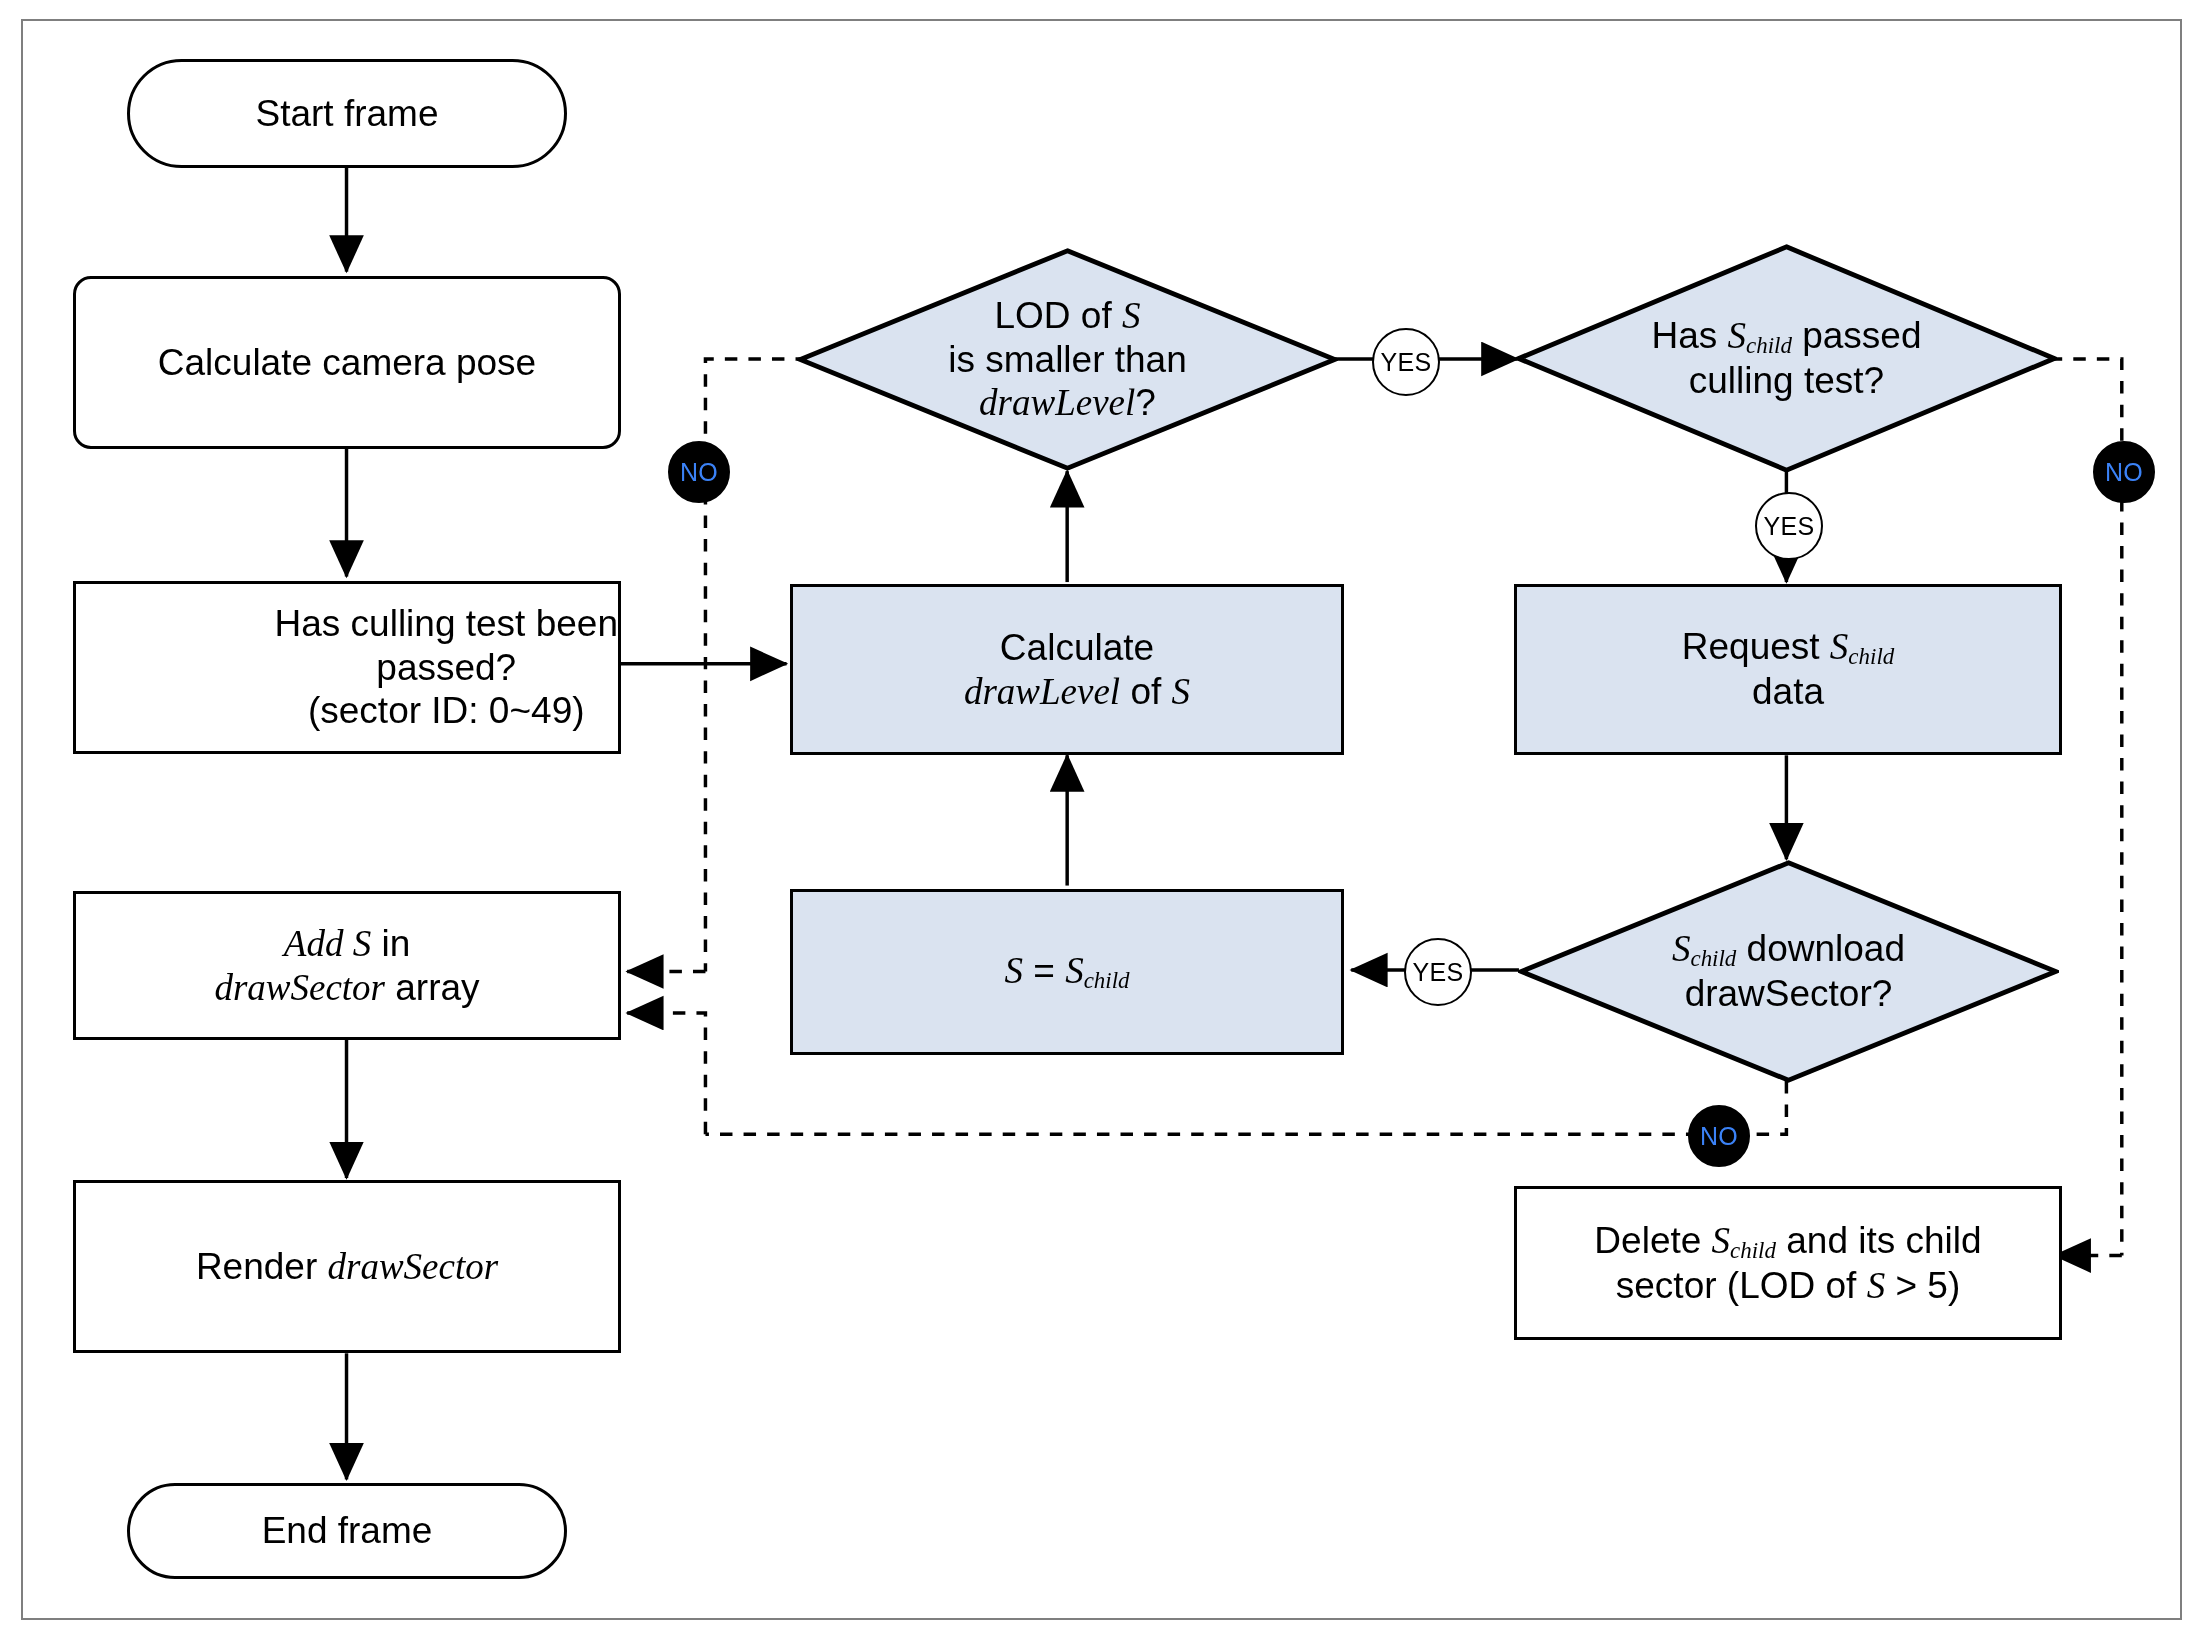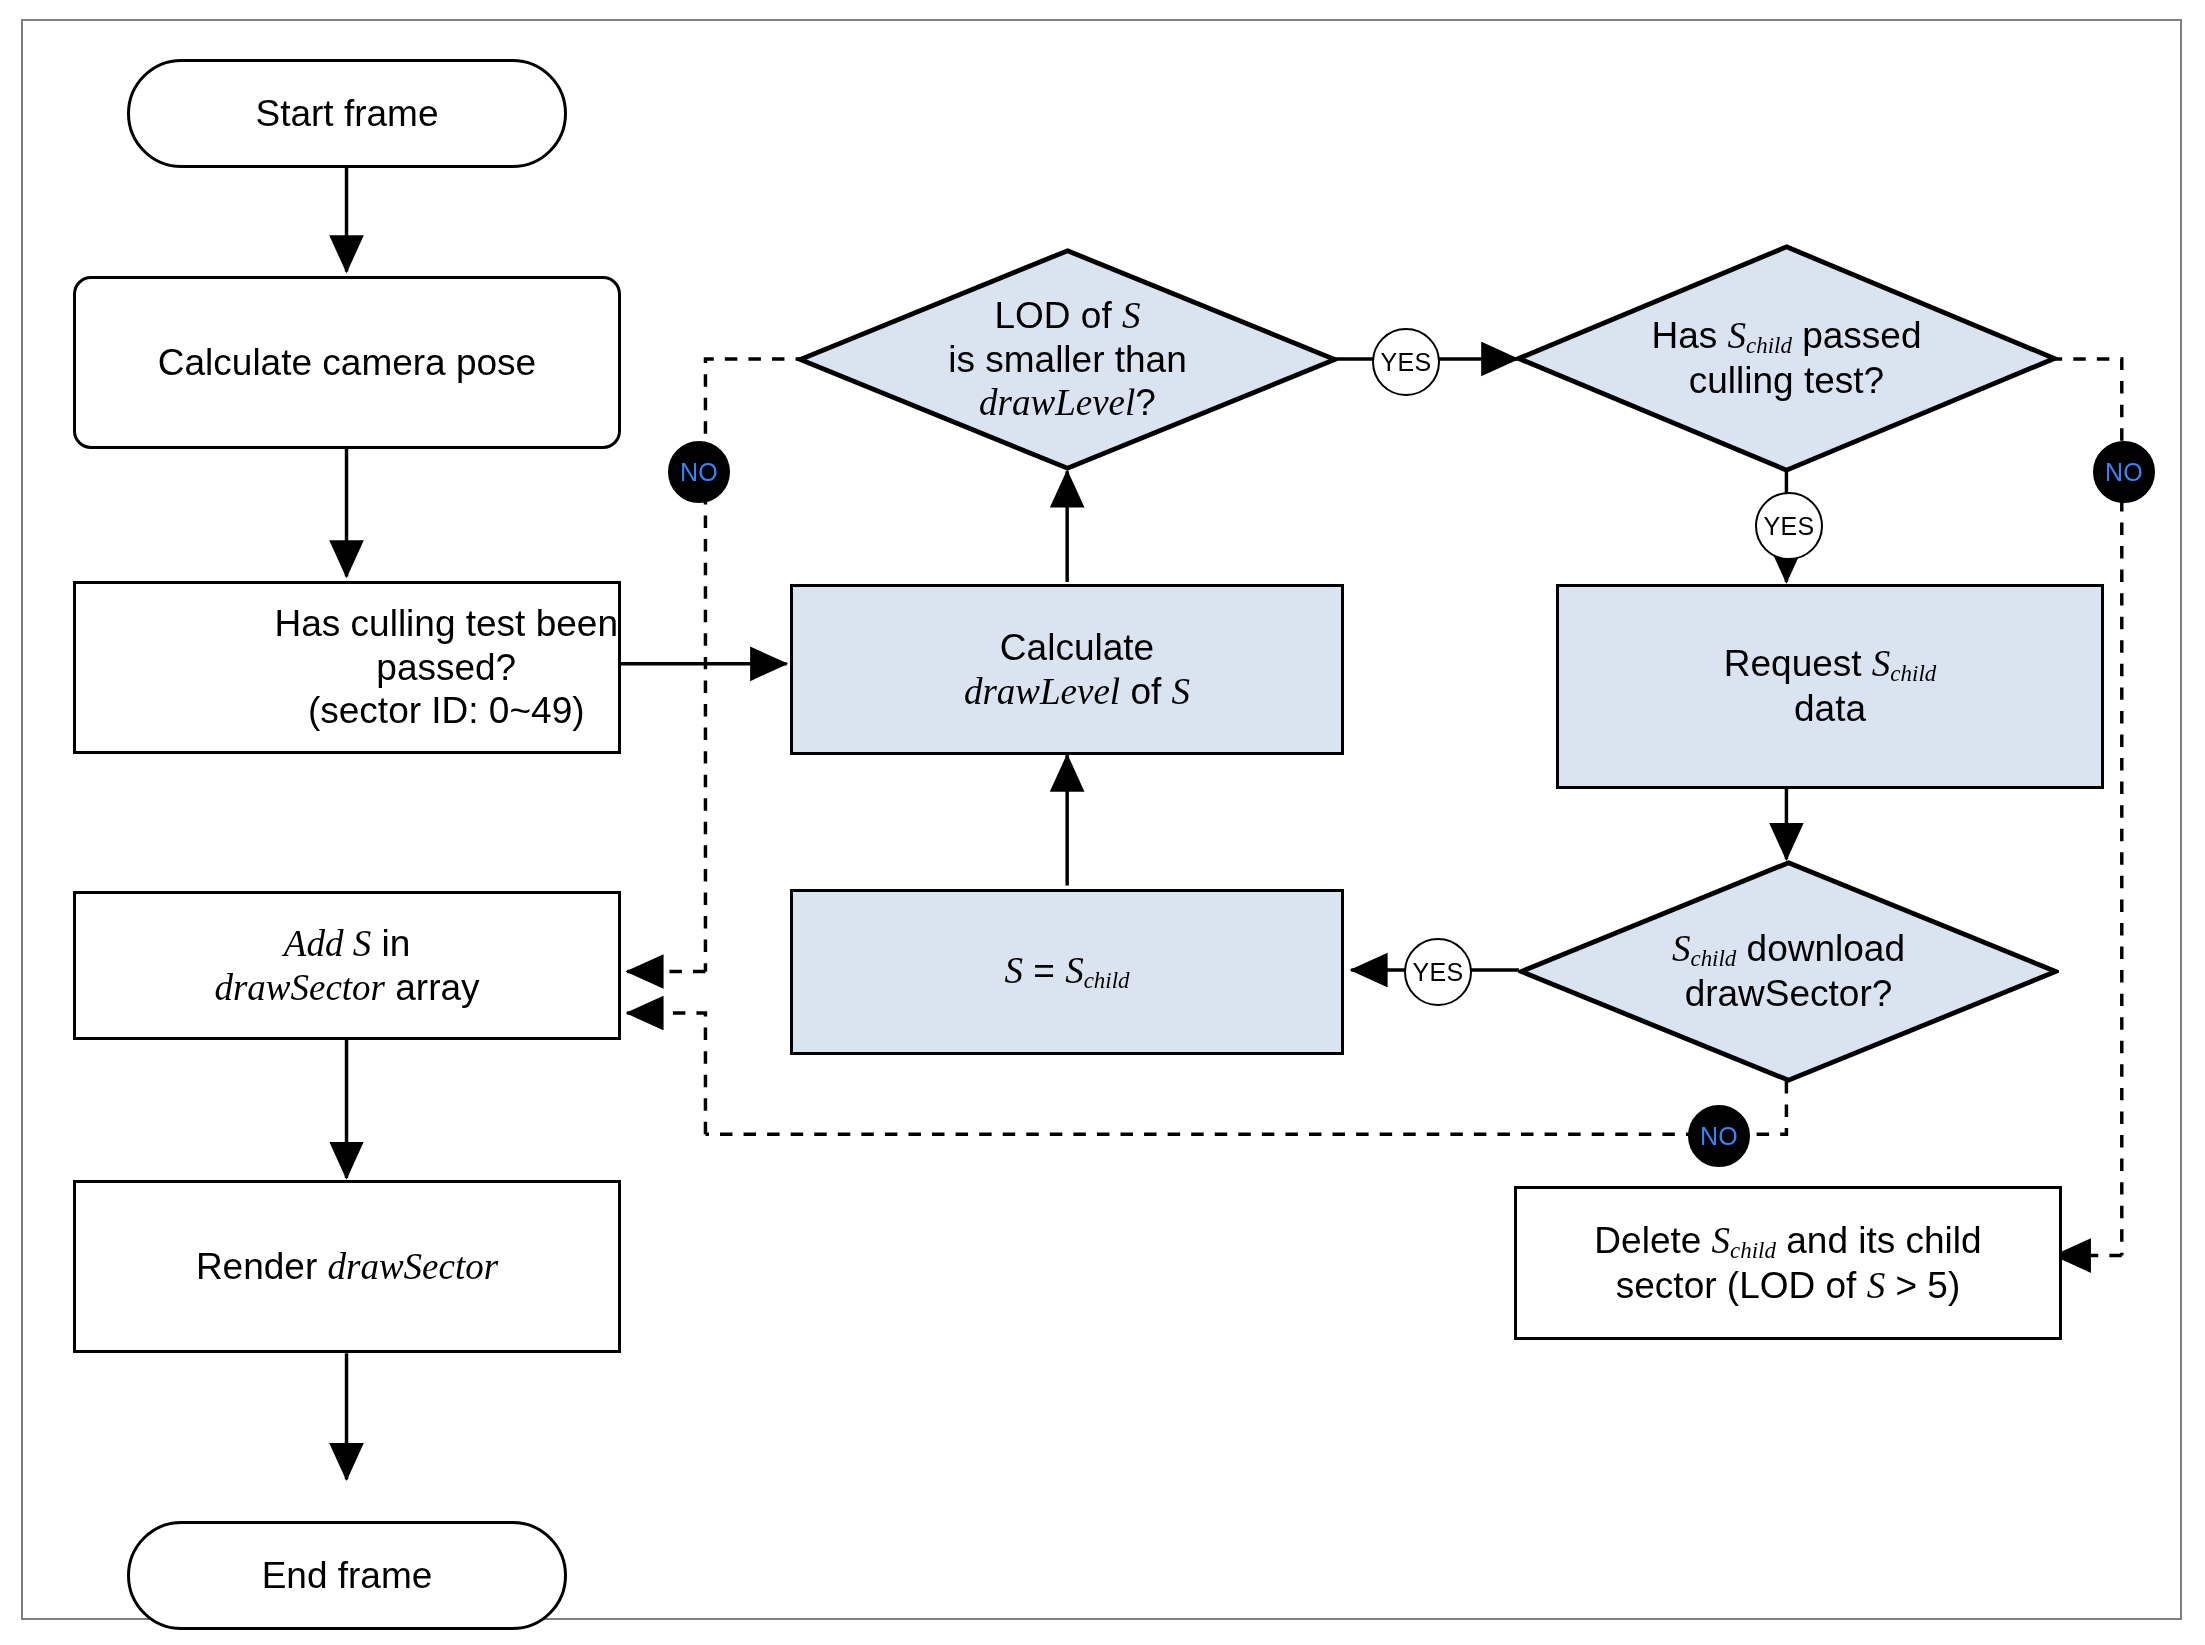--- a/index.html
+++ b/index.html
@@ -164,21 +164,21 @@
       <span class="txt-l2"><i class="v">drawSector</i><span> array</span></span>
     </div>
   </div>
 
   <div class="node rect" style="left:73px;top:1180px;width:548px;height:173px;">
     <div>
       <span>Render </span><i class="v">drawSector</i>
     </div>
   </div>
 
-  <div class="node terminator" style="left:127px;top:1521px;width:440px;height:109px;">
+  <div class="node terminator" style="left:127px;top:1483px;width:440px;height:96px;">
     <span>End frame</span>
   </div>
 
   <div class="diamond-wrap" style="left:797px;top:248px;width:541px;height:223px;">
     <svg width="541" height="223" viewBox="0 0 780 322" xmlns="http://www.w3.org/2000/svg">
       <polygon points="390,4 776,161 390,318 4,161" fill="#dae3f0" stroke="#000" stroke-width="7"></polygon>
     </svg>
     <div class="diamond-label">
       <div>
         <span class="txt-l1"><span>LOD of </span><i class="v">S</i></span>
@@ -206,21 +206,21 @@
       <polygon points="390,4 776,165 390,326 4,165" fill="#dae3f0" stroke="#000" stroke-width="7"></polygon>
     </svg>
     <div class="diamond-label">
       <div>
         <span class="txt-l1"><span>Has </span><i class="v">S</i><span class="sub">child</span><span> passed</span></span>
         <span class="txt-l2">culling  test?</span>
       </div>
     </div>
   </div>
 
-  <div class="node rect blue" style="left:1514px;top:584px;width:548px;height:205px;margin-left:42px;">
+  <div class="node rect blue" style="left:1514px;top:584px;width:548px;height:171px;">
     <div>
       <span class="txt-l1"><span>Request </span><i class="v">S</i><span class="sub">child</span></span>
       <span class="txt-l2">data</span>
     </div>
   </div>
 
   <div class="diamond-wrap" style="left:1518px;top:860px;width:541px;height:223px;">
     <svg width="541" height="223" viewBox="0 0 780 322" xmlns="http://www.w3.org/2000/svg">
       <polygon points="390,4 776,161 390,318 4,161" fill="#dae3f0" stroke="#000" stroke-width="7"></polygon>
     </svg>

